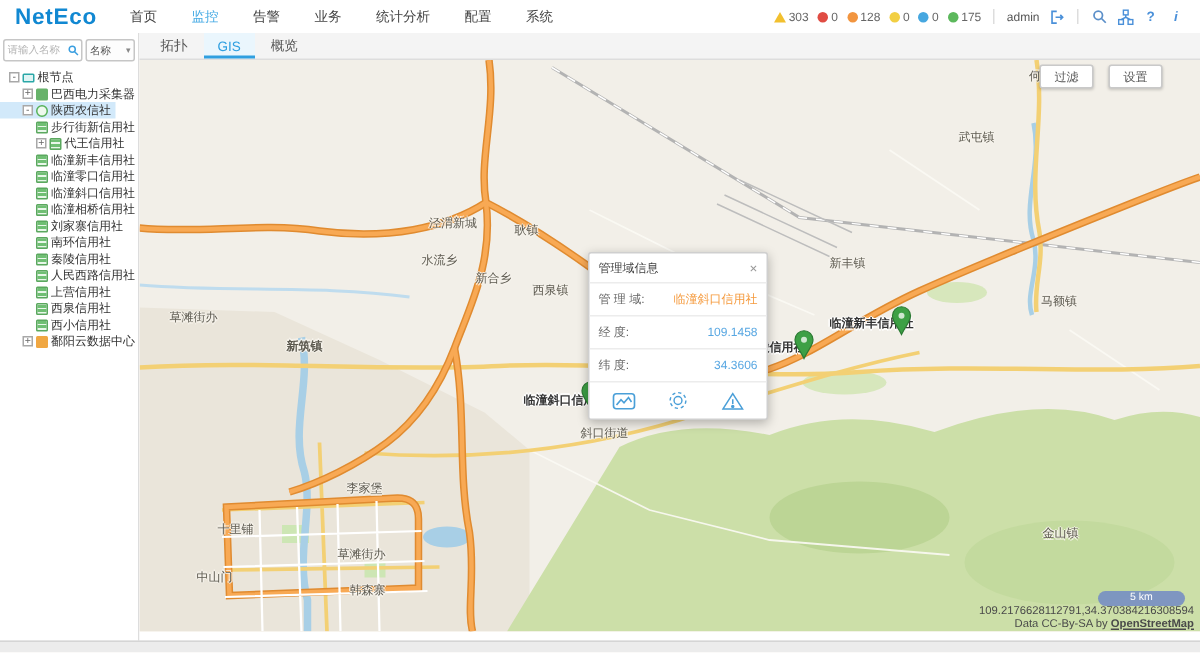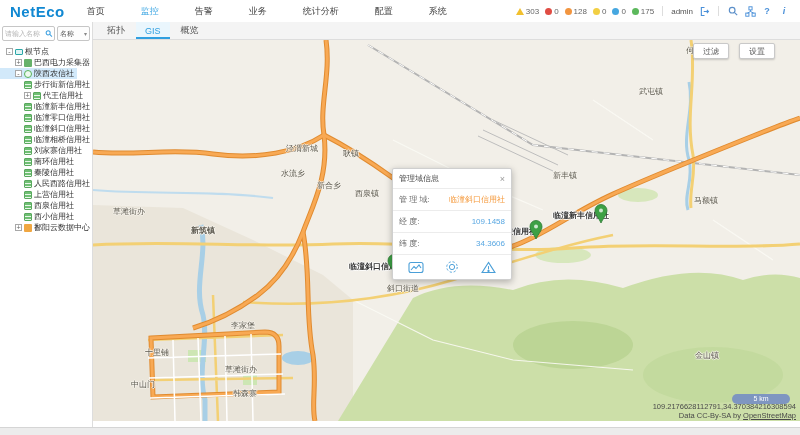--- a/index.html
+++ b/index.html
@@ -2,21 +2,21 @@
 <html><head>
 <meta charset="utf-8">
 <style>
   html,body{margin:0;padding:0;background:#fff;}
   .app{position:relative;width:800px;height:435px;overflow:hidden;background:#fff;
        font-family:"Liberation Sans","DejaVu Sans",sans-serif;color:#333;}
   
   .topnav{position:absolute;top:0;left:0;right:0;height:22px;background:#fff;
           border-bottom:1px solid #e2e2e2;display:flex;align-items:center;}
   .logo{color:#1188d2;font-weight:bold;font-size:15px;margin:0 22px 0 10px;letter-spacing:.5px;}
-  .menu{display:flex;gap:36px;font-size:9px;color:#444;}
+  .menu{display:flex;gap:23px;font-size:9px;color:#444;}
   .menu .mitem{cursor:pointer;}
   .menu .mitem.active{color:#45aae4;text-align:center;}
   .top-right{margin-left:auto;display:flex;align-items:center;gap:5px;font-size:8px;color:#666;padding-right:10px;}
   .badge{display:flex;align-items:center;gap:2px;}
   .dot{width:7px;height:7px;border-radius:50%;display:inline-block;}
   .tri{width:0;height:0;border-left:4px solid transparent;border-right:4px solid transparent;
        border-bottom:7px solid #f2c02e;display:inline-block;}
   .sep{width:1px;height:10px;background:#ddd;margin:0 3px;}
   .user{color:#555;}
   .tool-ic{display:inline-flex;align-items:center;justify-content:center;width:12px;height:12px;color:#4a90d9;font-size:9px;font-weight:bold;}
@@ -64,21 +64,21 @@
   .popup-h{display:flex;justify-content:space-between;align-items:center;padding:4px 6px;color:#444;}
   .popup-h .close{color:#999;cursor:pointer;font-size:9px;line-height:8px;}
   .popup-row{display:flex;justify-content:space-between;align-items:center;padding:5px 6px;border-top:1px solid #ececec;color:#666;}
   .popup-row .val.link{color:#f59a3d;cursor:pointer;}
   .popup-row .val.num{color:#58a7e2;}
   .popup-foot{display:flex;justify-content:space-around;align-items:center;border-top:1px solid #ececec;padding:5px 4px;}
   .popup-foot .pic{cursor:pointer;display:inline-flex;}
   .scalebar{position:absolute;right:10px;bottom:17px;width:58px;height:10px;background:rgba(113,138,197,.85);
             border-radius:5px;color:#fff;font-size:7px;text-align:center;line-height:10px;z-index:4;}
   .attr{position:absolute;right:4px;bottom:1px;text-align:right;font-size:7.5px;color:#4a4a4a;line-height:1.2;z-index:4;}
-  .attr .osm{font-weight:normal;text-decoration:underline;cursor:pointer;}
+  .attr .osm{font-weight:bold;text-decoration:underline;cursor:pointer;}
   .footerbar{position:absolute;bottom:0;left:0;right:0;height:7px;background:#ececec;border-top:1px solid #d5d5d5;}
 </style>
 </head>
 <body>
 
 <div class="app">
 
   <div class="topnav">
     <div class="logo">NetEco</div>
     <div class="menu">

